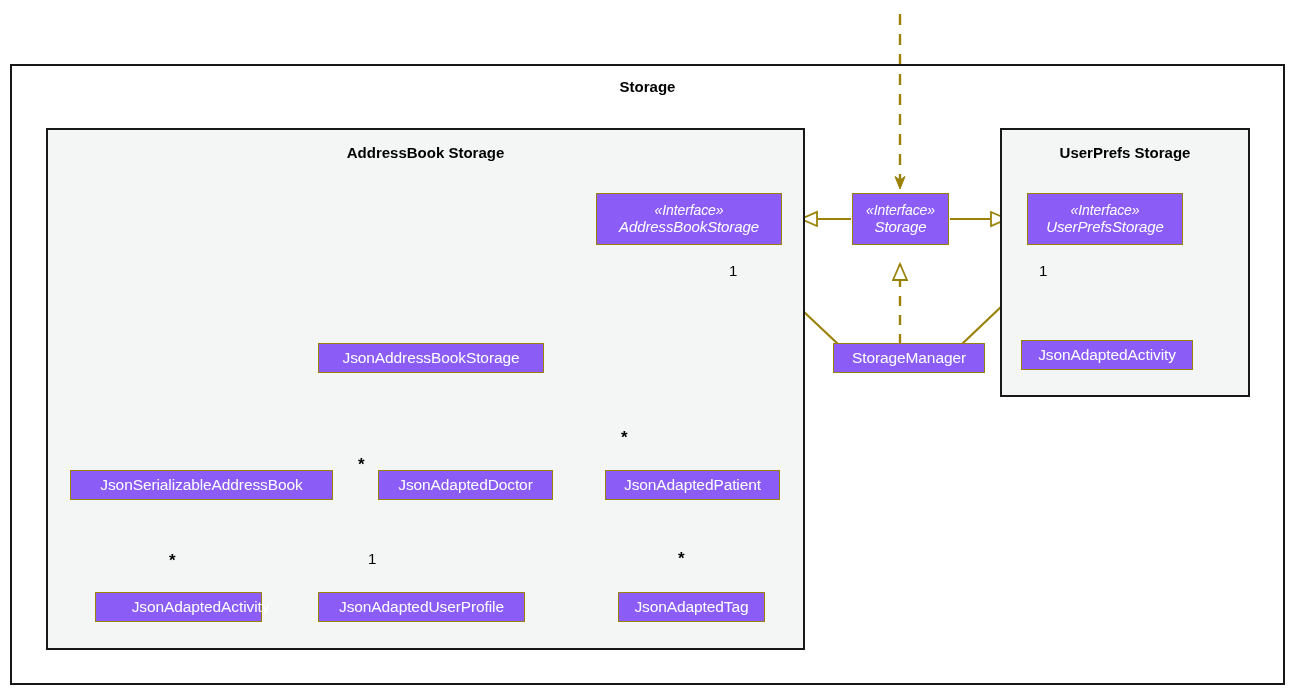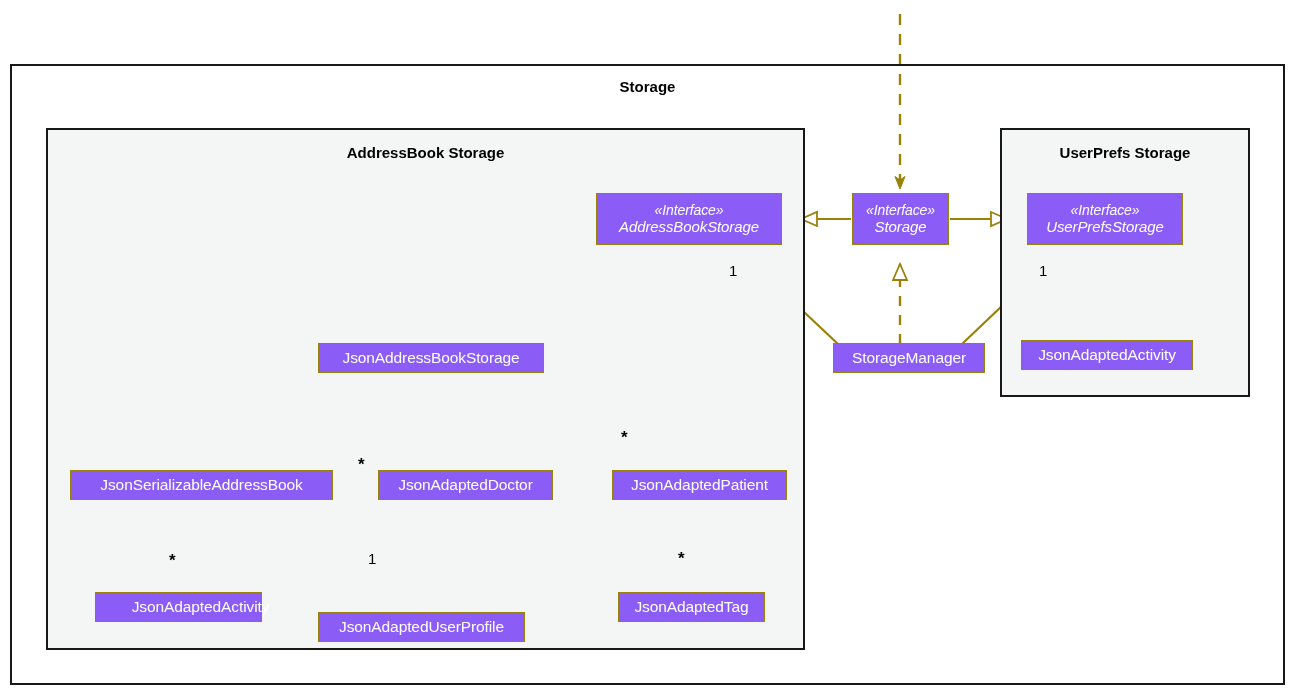--- a/index.html
+++ b/index.html
@@ -155,29 +155,29 @@
   </div>
 
   <div class="cls" style="left:70px; top:470px; width:263px; height:30px;justify-content:center;">
     <span>JsonSerializableAddressBook</span>
   </div>
 
   <div class="cls" style="left:378px; top:470px; width:175px; height:30px;">
     <span>JsonAdaptedDoctor</span>
   </div>
 
-  <div class="cls" style="left:605px; top:470px; width:175px; height:30px;margin-left:7px;">
+  <div class="cls" style="left:605px; top:470px; width:175px; height:30px;">
     <span>JsonAdaptedPatient</span>
   </div>
 
   <div class="cls" style="left:95px; top:592px; width:167px; height:30px;padding-left:44px;">
     <span>JsonAdaptedActivity</span>
   </div>
 
-  <div class="cls" style="left:318px; top:612px; width:207px; height:30px;">
+  <div class="cls" style="left:318px; top:592px; width:207px; height:30px;">
     <span>JsonAdaptedUserProfile</span>
   </div>
 
   <div class="cls" style="left:618px; top:592px; width:147px; height:30px;">
     <span>JsonAdaptedTag</span>
   </div>
 
   <div class="mult" style="left:729px; top:262px;">1</div>
 
   <div class="mult" style="left:1039px; top:262px;">1</div>

